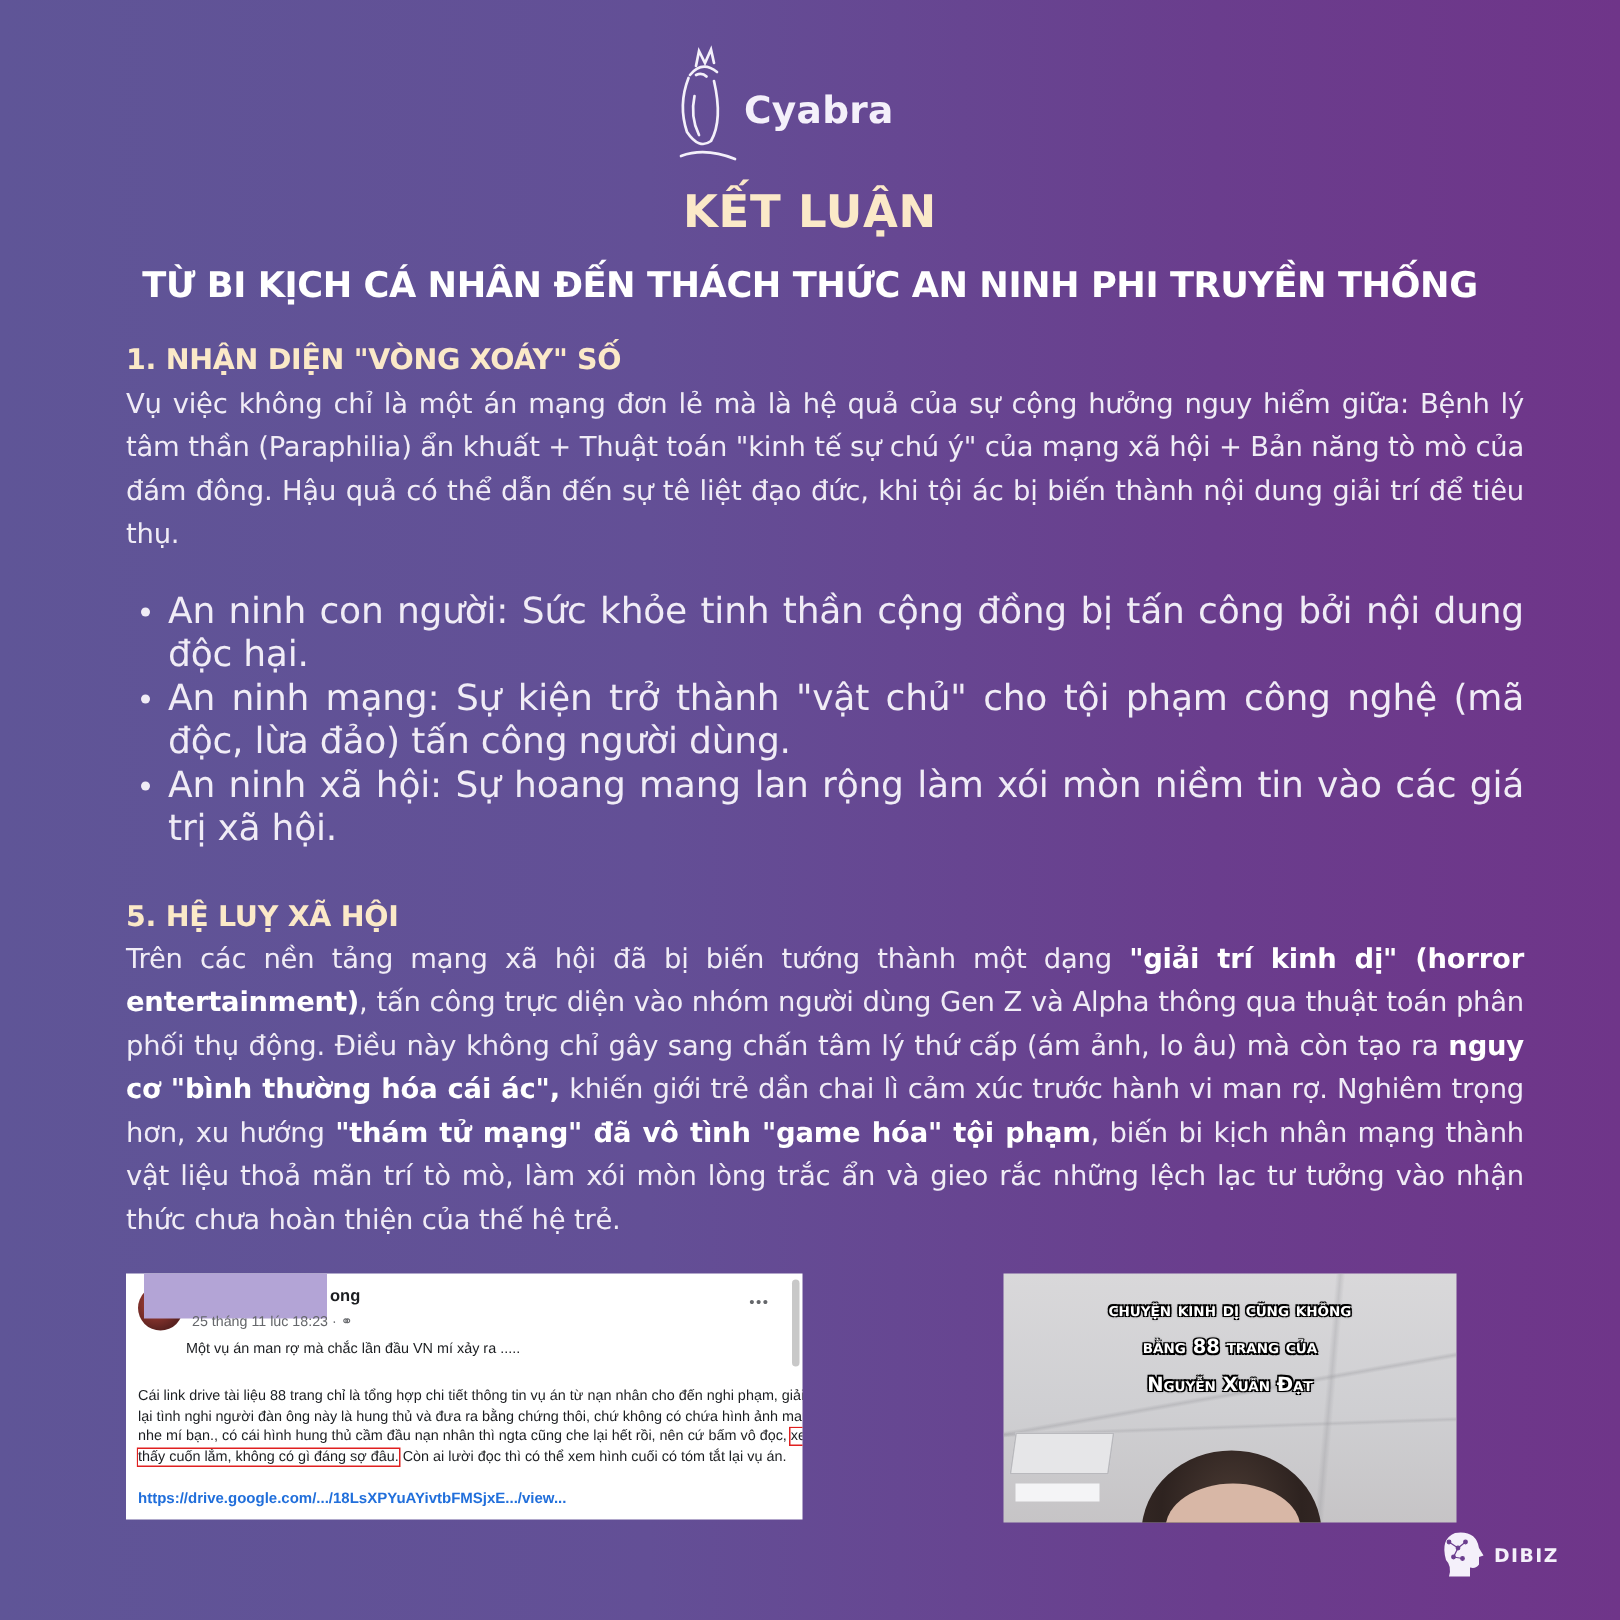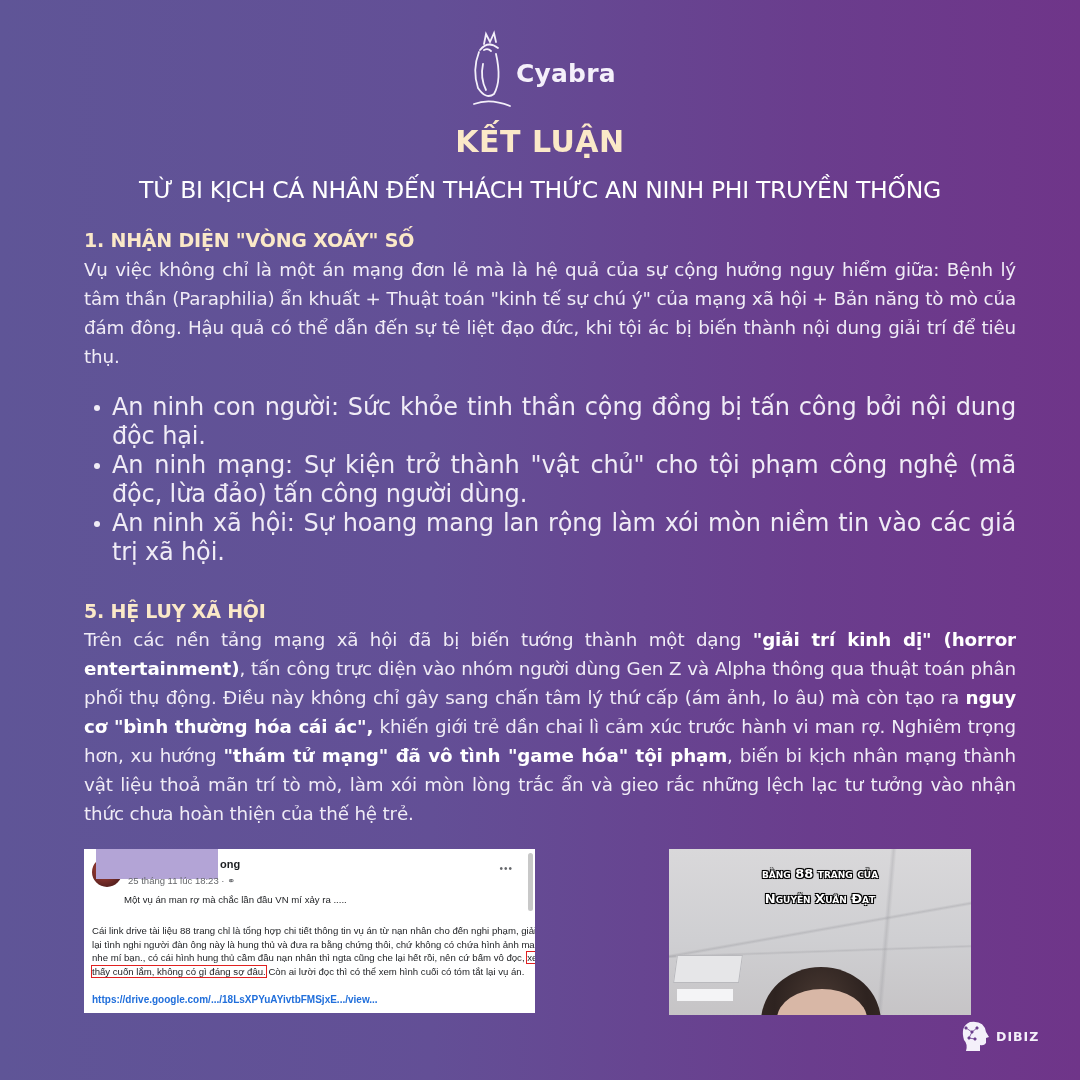--- a/index.html
+++ b/index.html
@@ -4,36 +4,36 @@
   <style>
     * { box-sizing: border-box; margin: 0; padding: 0; }
     html, body { width: 1080px; height: 1080px; overflow: hidden; }
     body {
       background: linear-gradient(90deg, #5f5597 0%, #634f96 40%, #6a3d8d 75%, #6f3589 100%);
       font-family: "Liberation Sans", "DejaVu Sans", sans-serif;
       color: #f2eef8;
       position: relative;
     }
     .logo {
-      position: absolute; left: 466px; top: 30px; width: 150px; height: 80px;
+      position: absolute; left: 446px; top: 30px; width: 150px; height: 80px;
       display: flex; align-items: center;
     }
     .logo svg { width: 50px; height: 80px; }
     .logo-text {
       font-family: "DejaVu Sans", sans-serif; font-weight: bold;
       font-size: 25px; color: #f4f0fa; margin-left: 0px; margin-top: 6px; letter-spacing: 0.2px;
     }
     .title {
       position: absolute; top: 124px; left: 0; width: 1080px; text-align: center;
       font-family: "DejaVu Sans", sans-serif; font-weight: bold; font-size: 30px;
       color: #fbe9c8; letter-spacing: 0.5px;
     }
     .subtitle {
       position: absolute; top: 176px; left: 0; width: 1080px; text-align: center;
-      font-family: "DejaVu Sans", sans-serif; font-weight: normal; font-size: 23.5px;
+      font-family: "DejaVu Sans", sans-serif; font-weight: bold; font-size: 23.5px;
       color: #ffffff; letter-spacing: -0.3px;
     }
     .content {
       position: absolute; left: 84px; top: 226px; width: 932px;
     }
     .sec-head {
       font-family: "DejaVu Sans", sans-serif; font-weight: bold; font-size: 19px;
       color: #fbe9c8; line-height: 28px; letter-spacing: -0.2px;
     }
     .para {
@@ -162,20 +162,21 @@
   <div class="fb-link">https://drive.google.com/.../18LsXPYuAYivtbFMSjxE.../view...</div>
 </div>
 
 <div class="tt">
   <div class="tt-ceiling"></div>
   <div class="tt-vent"></div>
   <div class="tt-light"></div>
   <div class="tt-head"></div>
   <div class="tt-face"></div>
   <div class="tt-caption">
+    <div>chuyện kinh dị cũng không</div>
     <div>bằng 88 trang của</div>
     <div>Nguyễn Xuân Đạt</div>
   </div>
 </div>
 
 <div class="dibiz">
   <svg viewBox="0 0 34 32">
     <path d="M12 2 Q26 0 28 12 L31 17 L28 18 L28 23 Q26 26 22 25 L22 31 L8 31 Q10 24 6 20 Q2 6 12 2 Z" fill="#f4f0fa"></path>
     <g stroke="#6a3d8d" stroke-width="0.8" fill="#6a3d8d">
       <line x1="8" y1="8" x2="14" y2="12"></line>

